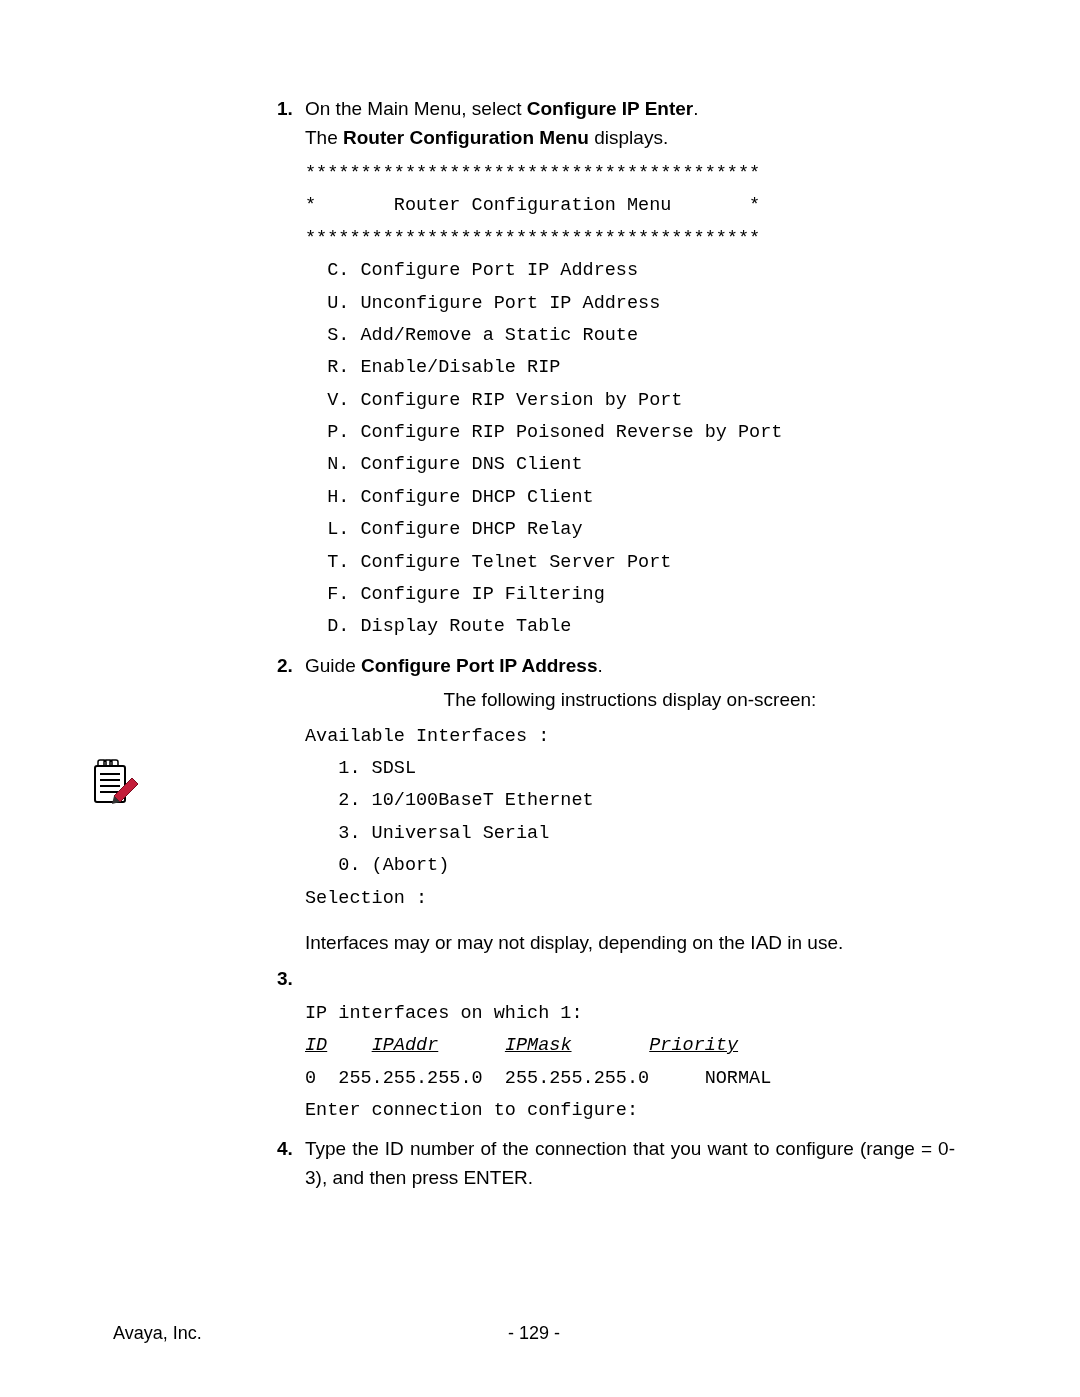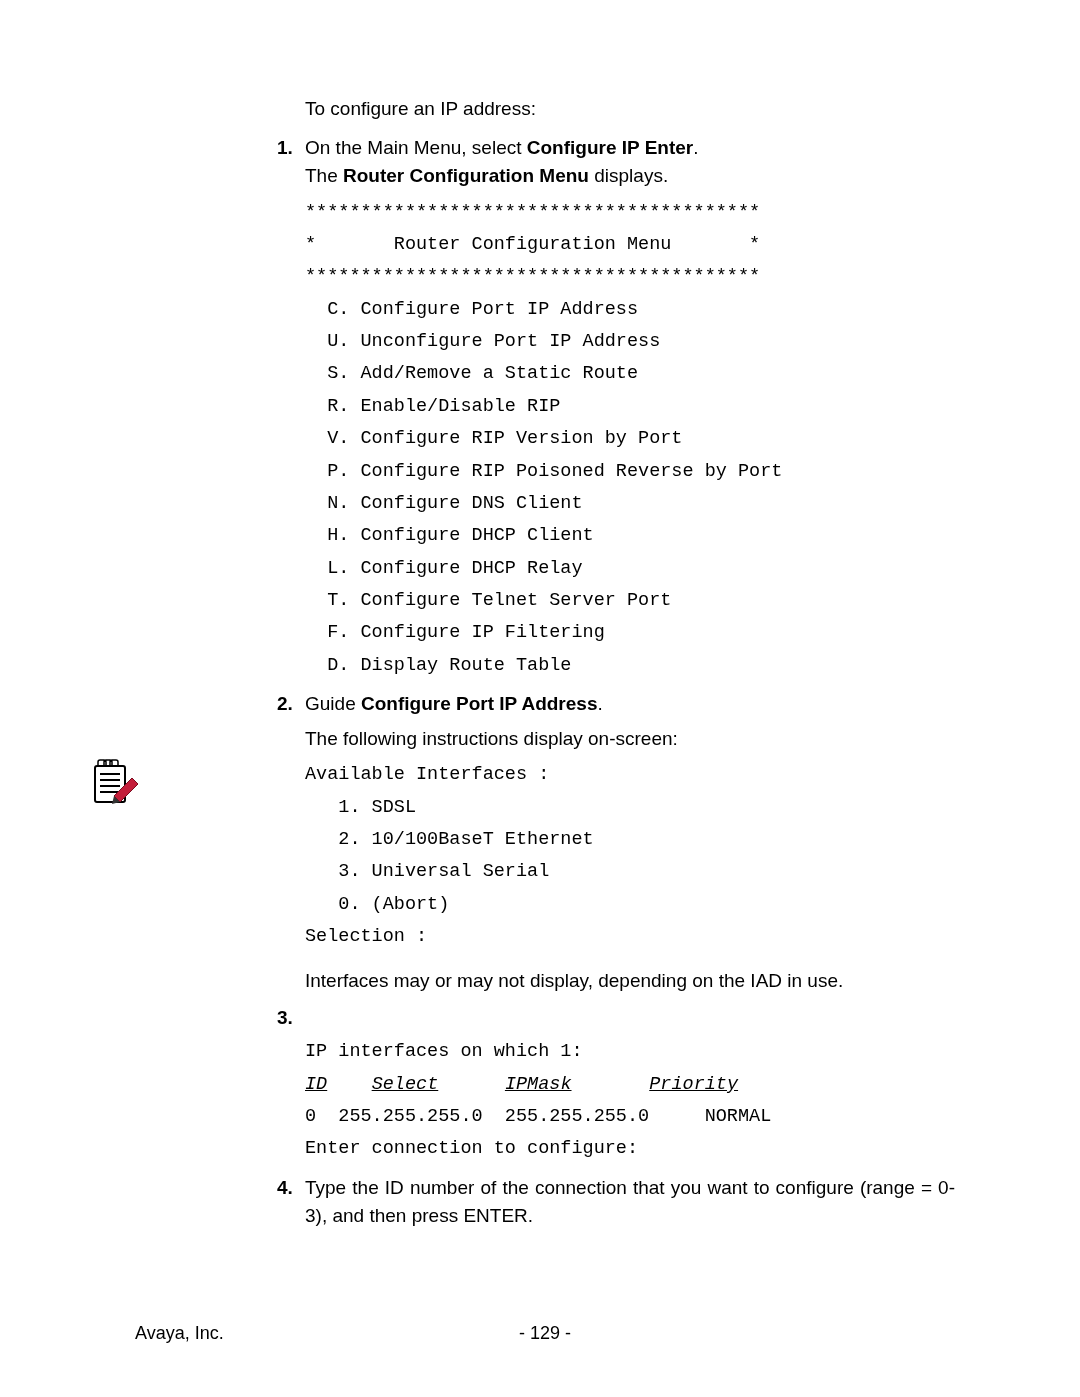--- a/index.html
+++ b/index.html
@@ -59,44 +59,44 @@
     .note-text {
       margin-top: 14px;
       margin-bottom: 8px;
     }
     .justify {
       text-align: justify;
     }
     .footer {
       position: absolute;
       bottom: 50px;
-      left: 135px;
+      left: 113px;
       right: 125px;
       display: flex;
       justify-content: space-between;
       font-size: 18px;
     }
     .footer-center {
       position: absolute;
       left: 50%;
       transform: translateX(-50%);
     }
     .step2, .step3, .step4 {
       margin-top: 6px;
     }
     .instr-text {
       margin: 6px 0;
+      text-align: center;
     }
   </style>
 </head>
 <body>
 
 <div class="content">
 
-  <p class="intro">To configure an IP address:</p>
 
   <div class="list-item">
     <span class="list-number">1.</span>
     <div class="list-body">
       <span>On the Main Menu, select </span><span class="bold">Configure IP Enter</span><span>.</span><br>
       <span>The </span><span class="bold">Router Configuration Menu</span><span> displays.</span>
     </div>
     <div class="mono">*****************************************
 *       Router Configuration Menu       *
 *****************************************
@@ -144,21 +144,21 @@
   </div>
 
   <p class="note-text">Interfaces may or may not display, depending on the IAD in use.</p>
 
   <div class="list-item step3">
     <span class="list-number">3.</span>
     <div class="list-body">
     </div>
     <div class="mono">
 <span>IP interfaces on which 1:</span>
-<span class="underline">ID</span>    <span class="underline">Select</span>      <span class="underline">IPMask</span>       <span class="underline">Priority</span>
+<span class="underline">ID</span>    <span class="underline">IPAddr</span>      <span class="underline">IPMask</span>       <span class="underline">Priority</span>
 <span>0  255.255.255.0  255.255.255.0     NORMAL</span>
 <span>Enter connection to configure:</span></div>
   </div>
 
   <div class="list-item step4">
     <span class="list-number">4.</span>
     <div class="list-body">
       <p class="justify">Type the ID number of the connection that you want to configure (range = 0-3), and then press ENTER.</p>
     </div>
   </div>

